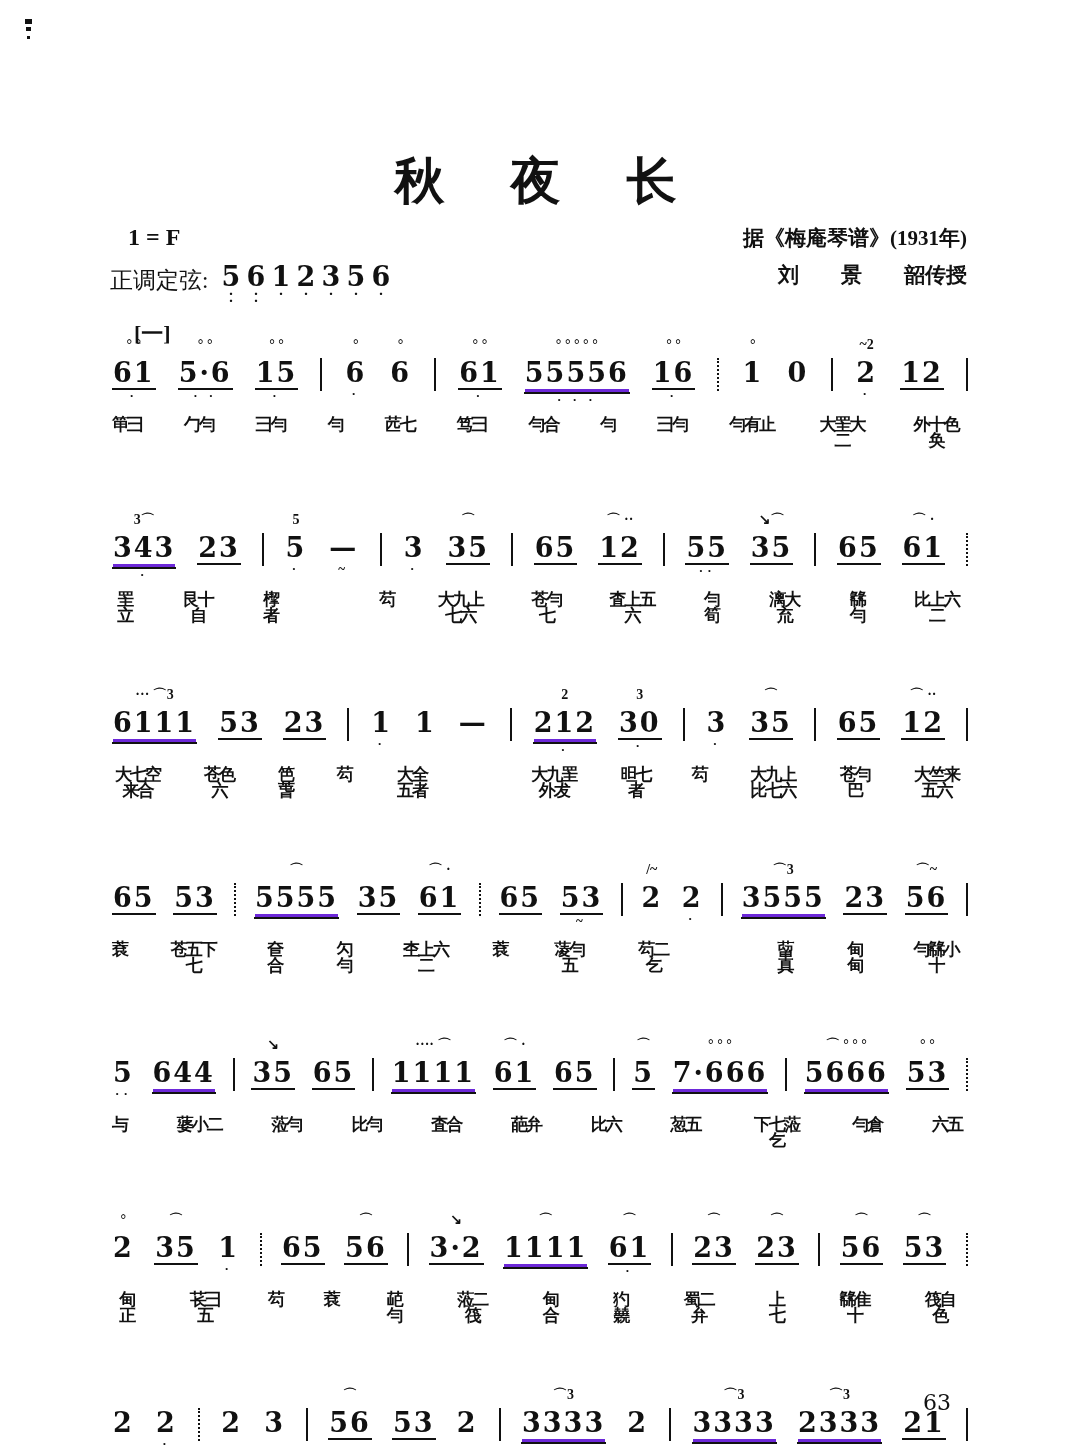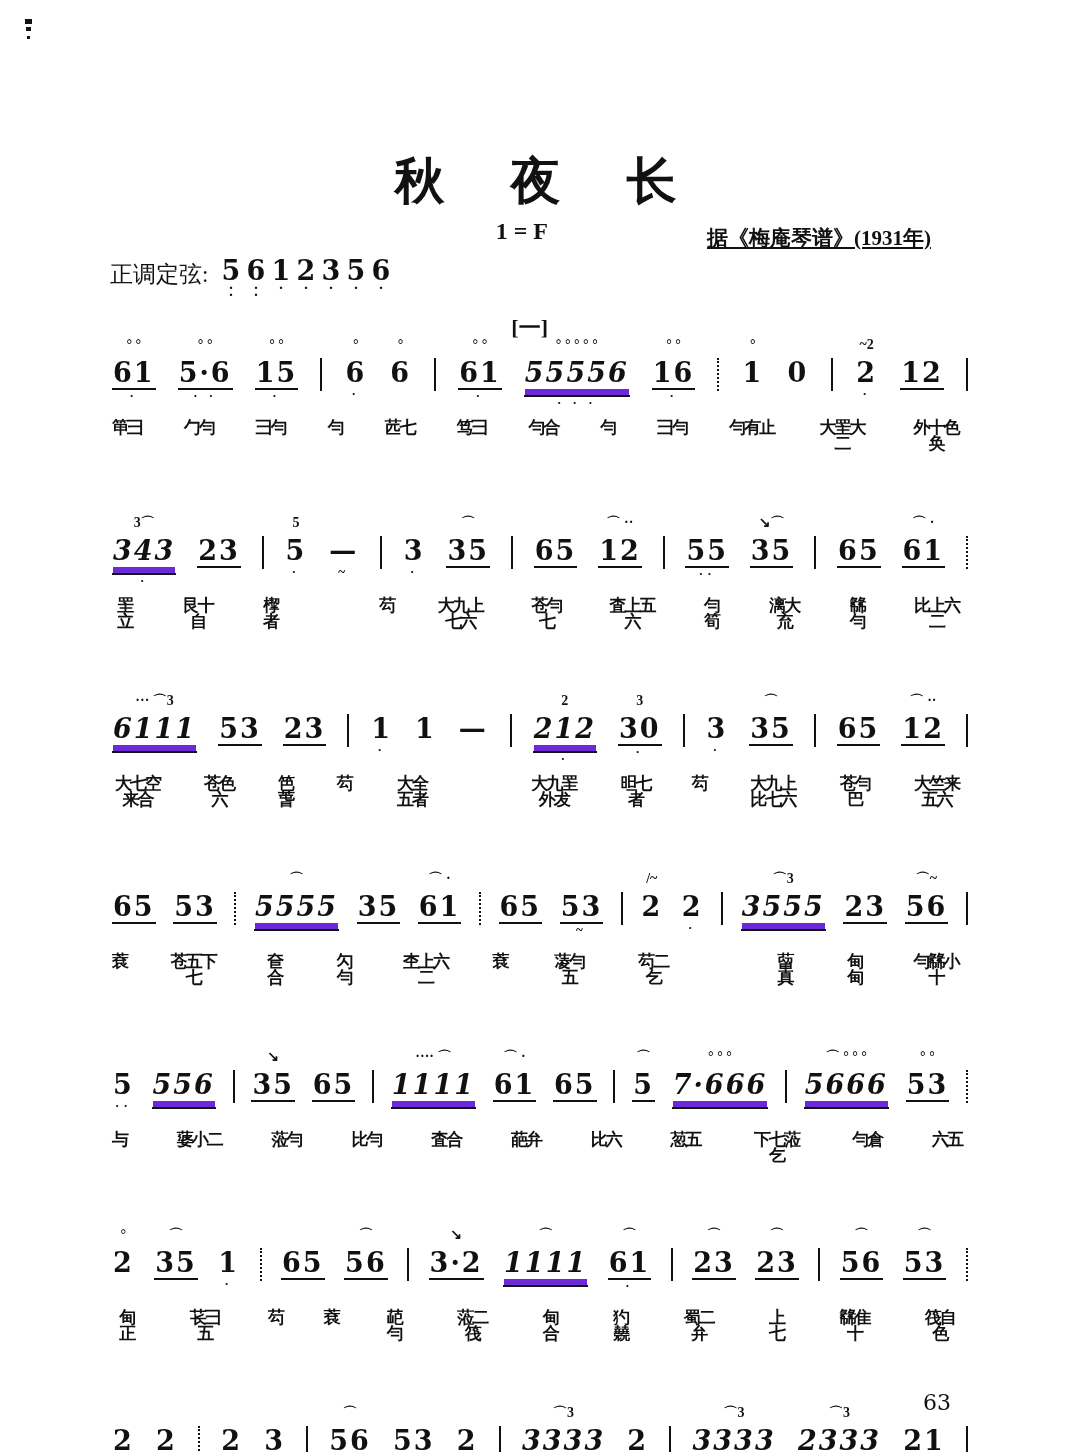--- a/index.html
+++ b/index.html
@@ -15,42 +15,42 @@
   .speck2{position:absolute;left:26px;top:27px;width:5px;height:4px;background:#111;}
   .speck3{position:absolute;left:27px;top:36px;width:3px;height:3px;background:#111;}
 
   .title{
     position:absolute;left:0;top:148px;width:1079px;
     text-align:center;
     font-size:50px;font-weight:bold;
     letter-spacing:8px;
   }
 
-  .hdr-left{position:absolute;left:128px;top:218px;width:420px;text-align:right;}
+  .hdr-left{position:absolute;left:128px;top:224px;width:420px;}
   .key-sig{font-size:24px;font-weight:bold;font-family:"Liberation Serif",serif;}
   .tuning-line{display:flex;align-items:flex-start;margin-top:12px;margin-left:-18px;}
   .tuning-label{font-size:23px;font-weight:normal;white-space:nowrap;padding-top:2px;}
   .tuning-notes{display:flex;margin-left:10px;}
   .tcol{display:flex;flex-direction:column;align-items:center;width:25px;}
   .tcol .digit{font-size:27px;font-weight:bold;line-height:28px;font-family:"DejaVu Serif",serif;}
   .tcol .dot{font-size:15px;line-height:7px;font-weight:bold;}
   .section-marker{font-size:22px;font-weight:bold;margin-top:14px;margin-left:6px;}
 
-  .hdr-right{position:absolute;right:112px;top:224px;width:260px;text-align:left;text-decoration:underline;}
+  .hdr-right{position:absolute;right:112px;top:224px;width:260px;text-align:right;}
   .source{font-size:21px;font-weight:bold;white-space:nowrap;}
   .credit{font-size:21px;font-weight:bold;margin-top:9px;white-space:nowrap;}
 
   .music{position:absolute;left:112px;top:333px;width:856px;}
   .system{margin-bottom:39px;}
   .jianpu-line{display:flex;justify-content:space-between;align-items:flex-start;}
   .jianpu-note{display:flex;flex-direction:column;align-items:center;}
   .top{height:24px;font-size:14px;line-height:24px;white-space:nowrap;font-weight:bold;letter-spacing:0;}
   .main{font-family:"DejaVu Serif",serif;font-size:27px;font-weight:bold;line-height:31px;letter-spacing:2px;white-space:nowrap;padding:0 1px;}
   .main.u1{border-bottom:2px solid #111;}
-  .main .dbl{display:inline-block;border-bottom:6px solid #6d28d9;padding-bottom:2px;line-height:29px;font-style:italic;}
+  .main .dbl{display:inline-block;border-bottom:3px solid #6d28d9;padding-bottom:2px;line-height:29px;}
   .bot{height:14px;font-size:13px;line-height:11px;font-weight:bold;letter-spacing:4px;}
   .bar{width:2px;height:33px;background:#111;margin-top:25px;}
   .dbar{width:0;height:33px;border-left:2px dotted #111;margin-top:25px;}
 
   .tab-line{display:flex;justify-content:space-between;align-items:flex-start;margin-top:9px;padding:0 6px 0 0;min-height:52px;gap:41px;}
   .tab-glyph{
     max-width:52px;min-width:14px;
     font-size:17px;font-weight:bold;line-height:0.95;
     letter-spacing:-2px;text-align:center;word-break:break-all;
   }
@@ -101,20 +101,21 @@
             <div class="digit">6</div>
             <div class="dot">·</div>
           </div>
         </span>
     </div>
     <div class="section-marker">[一]</div>
   </div>
 
   <div class="hdr-right">
     <div class="source">据《梅庵琴谱》(1931年)</div>
+    <div class="credit">刘　　景　　韶传授</div>
   </div>
 
   <div class="music">
       <div class="system">
         <div class="jianpu-line">
           <div class="jianpu-note">
             <div class="top">° °</div>
             <div class="main u1"><span>61</span></div>
             <div class="bot">·</div>
           </div>
@@ -446,21 +447,21 @@
       </div>
       <div class="system">
         <div class="jianpu-line">
           <div class="jianpu-note">
             <div class="top">&nbsp;</div>
             <div class="main"><span>5</span></div>
             <div class="bot">··</div>
           </div>
           <div class="jianpu-note">
             <div class="top">&nbsp;</div>
-            <div class="main u1"><span class="dbl">556</span></div>
+            <div class="main u1"><span class="dbl">644</span></div>
             <div class="bot">&nbsp;</div>
           </div>
           <div class="bar"></div>
           <div class="jianpu-note">
             <div class="top">↘</div>
             <div class="main u1"><span>35</span></div>
             <div class="bot">&nbsp;</div>
           </div>
           <div class="jianpu-note">
             <div class="top">&nbsp;</div>

